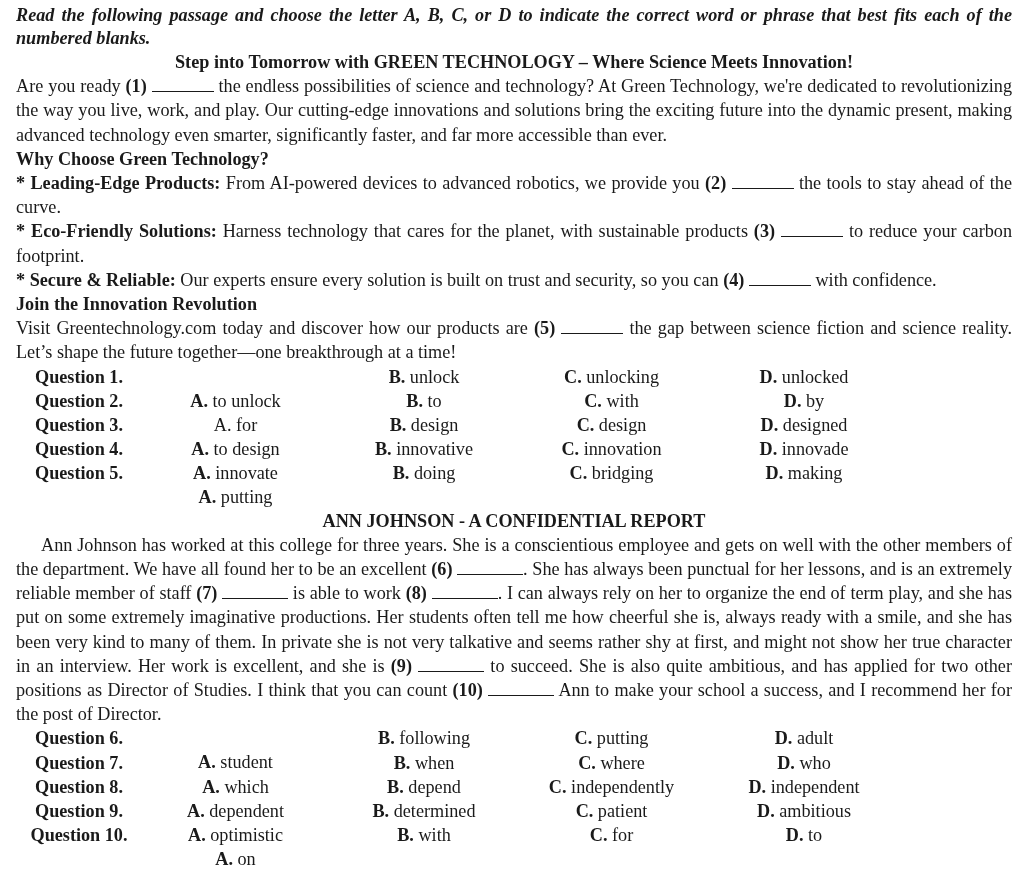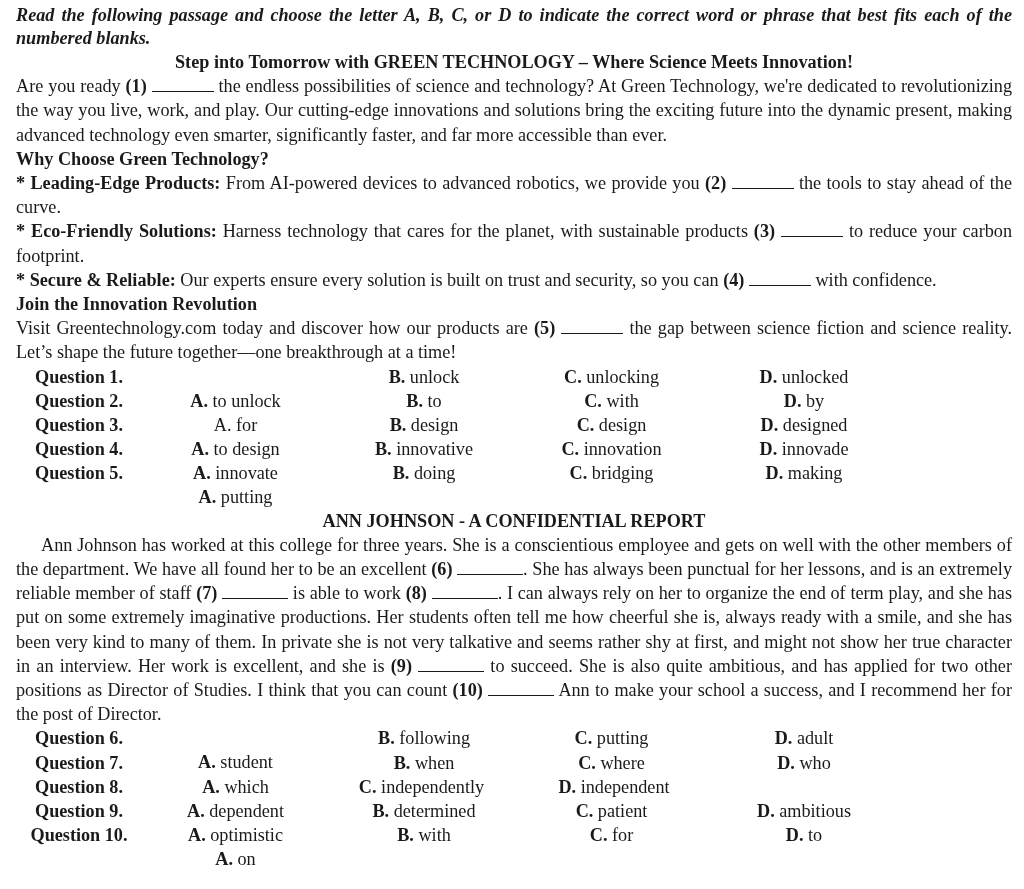--- a/index.html
+++ b/index.html
@@ -107,20 +107,21 @@
     <div class="qrow">
       <span class="qlabel">Question 7.</span>
       <span class="optA"><span class="letter">A.</span><span> which</span></span>
       <span class="optB"><span class="letter">B.</span><span> when</span></span>
       <span class="optC"><span class="letter">C.</span><span> where</span></span>
       <span class="optD"><span class="letter">D.</span><span> who</span></span>
     </div>
     <div class="qrow">
       <span class="qlabel">Question 8.</span>
       <span class="optA"><span class="letter">A.</span><span> dependent</span></span>
+      <span class="optB"><span class="letter">B.</span><span> depend</span></span>
       <span class="optC"><span class="letter">C.</span><span> independently</span></span>
       <span class="optD"><span class="letter">D.</span><span> independent</span></span>
     </div>
     <div class="qrow">
       <span class="qlabel">Question 9.</span>
       <span class="optA"><span class="letter">A.</span><span> optimistic</span></span>
       <span class="optB"><span class="letter">B.</span><span> determined</span></span>
       <span class="optC"><span class="letter">C.</span><span> patient</span></span>
       <span class="optD"><span class="letter">D.</span><span> ambitious</span></span>
     </div>

